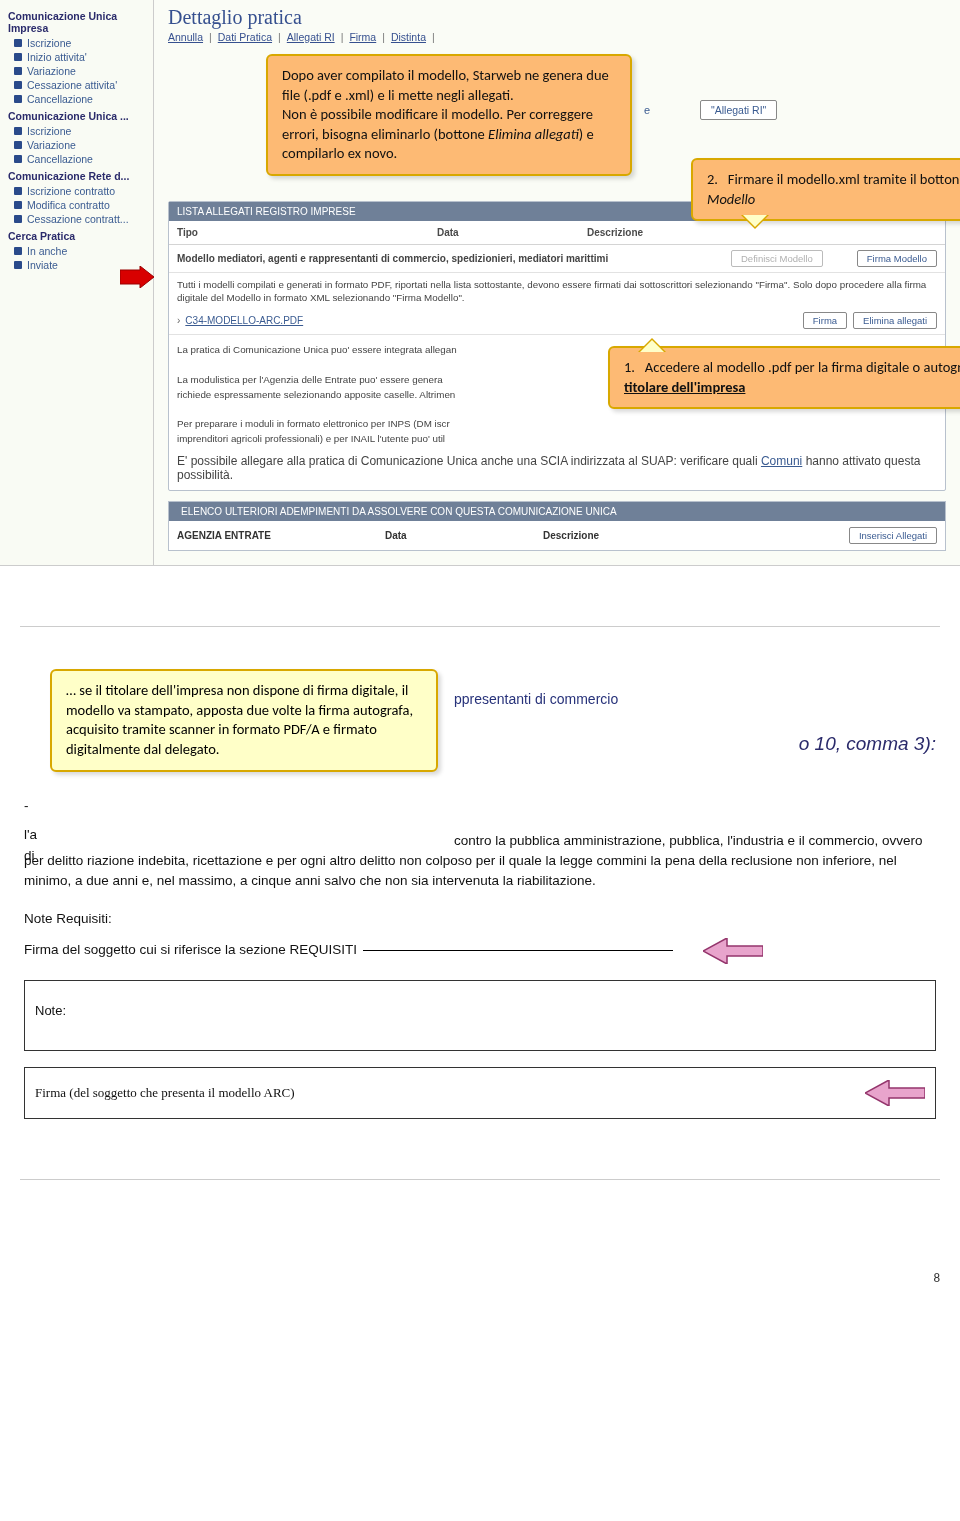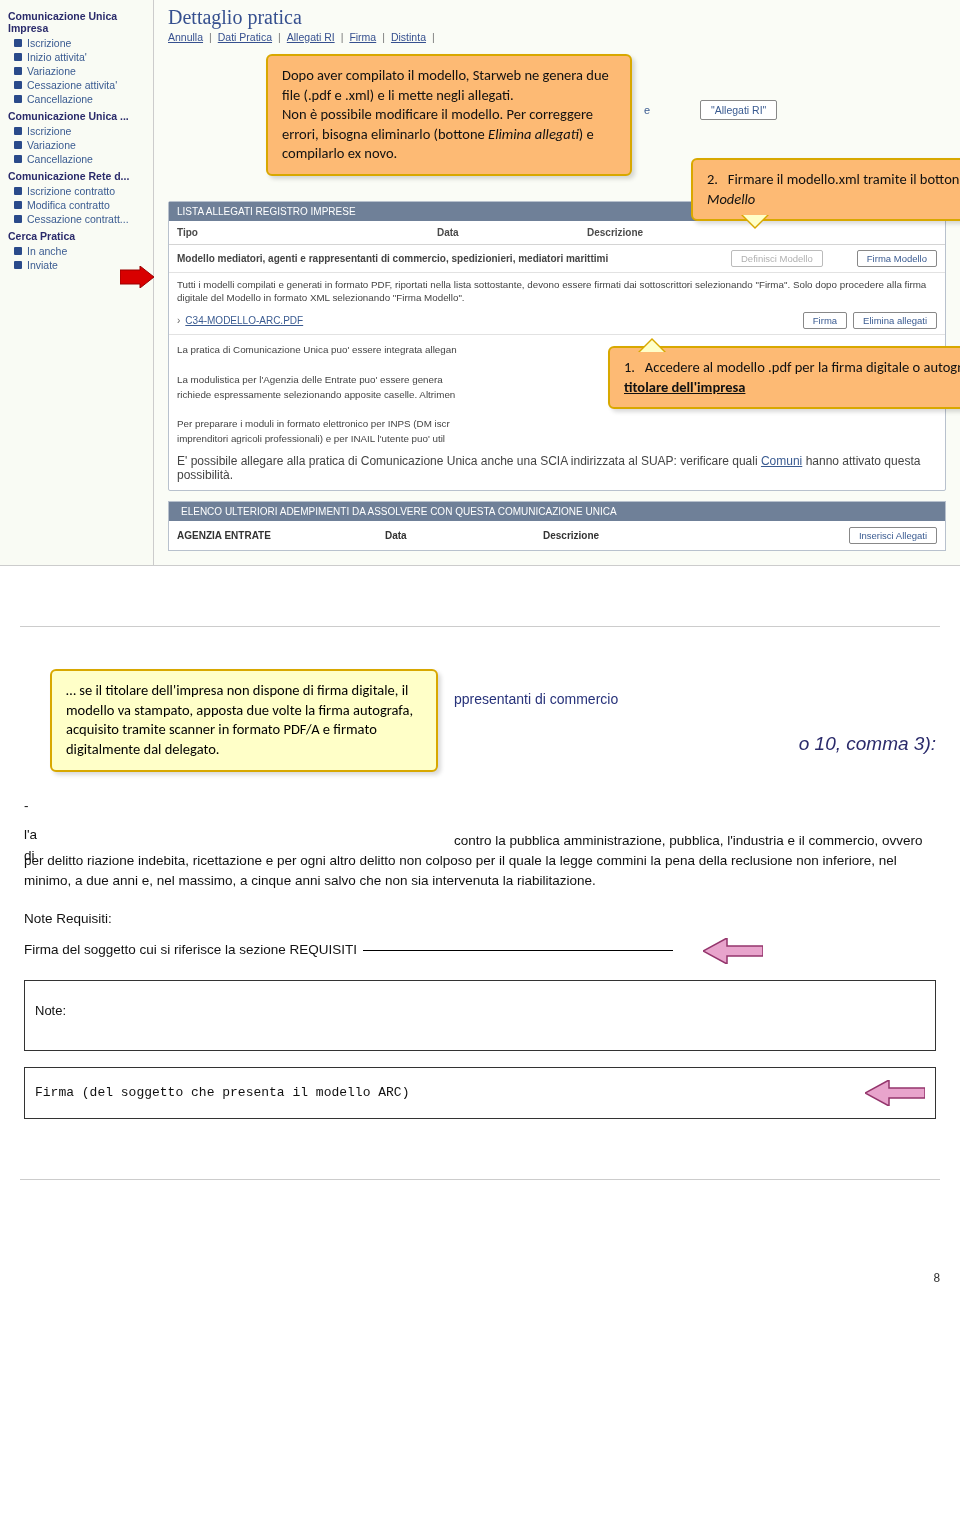--- a/index.html
+++ b/index.html
@@ -195,21 +195,21 @@
   .doc-section p { margin:8px 0 14px 0; }
   .doc-section .label-line { margin: 18px 0 8px 0; }
   .sig-line { display:inline-block; border-bottom:1px solid #000; width:310px; margin-left:6px; vertical-align:baseline; }
 
   .box-note {
     border:1px solid #333; margin:16px 0; padding:20px 10px 30px 10px;
     font-family: Arial, sans-serif; font-size:13px; color:#111;
   }
   .box-firma {
     border:1px solid #333; margin:16px 0; padding:12px 10px;
-    font-family: Liberation Mono, monospace; font-size:13px; color:#111;
+    font-family: Liberation Serif, serif; font-size:13px; color:#111;
     display:flex; align-items:center;
   }
   .box-firma .txt{flex:1;}
 
   .co4 {
     position:absolute;
     background:#ffffc8;
     border:2px solid #d8a800;
     border-radius:6px;
     padding:10px 14px;

